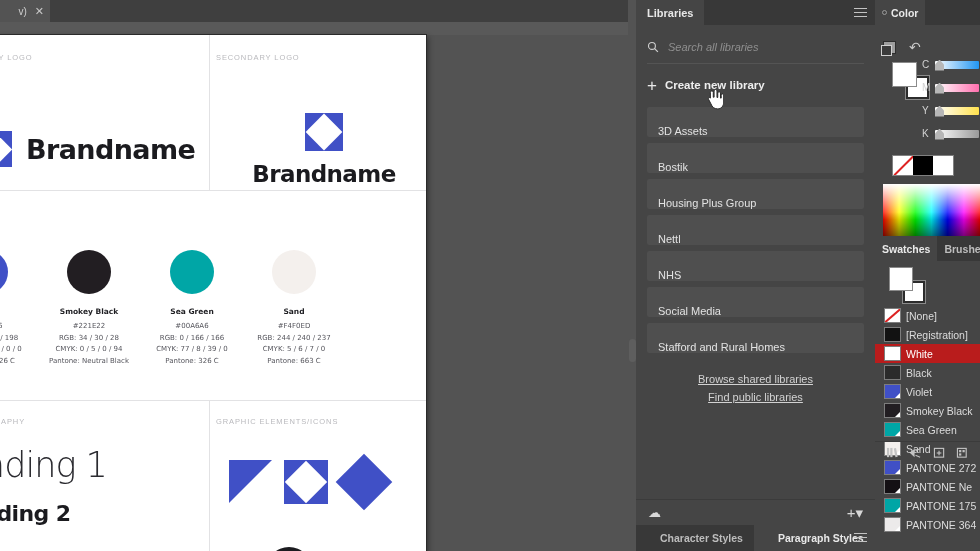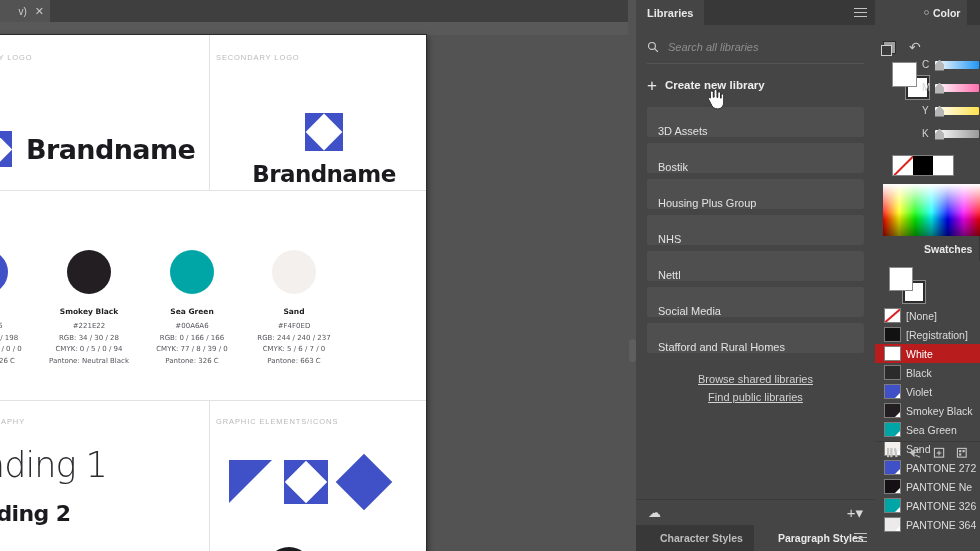--- a/index.html
+++ b/index.html
@@ -121,21 +121,21 @@
 
   .bottom-tabrow {
     position:absolute; left:0; bottom:0; width:239px; height:26px; background:#383838;
     display:flex; align-items:stretch;
   }
   .bottom-tabrow .panel-tab { font-size:10.5px;padding-left:24px; }
   .bottom-tabrow .panel-tab.active { background:#454545; }
 
   
   .right-panel { position:relative; width:105px; height:551px; background:#454545; }
-  .rp-tabrow { position:relative; height:25px; background:#383838; display:flex;margin-left:42px; }
+  .rp-tabrow { position:relative; height:25px; background:#383838; display:flex; }
   .rp-tab {
     display:flex; align-items:center; gap:4px; padding:0 7px; font-size:10.5px;
     color:#bdbdbd; font-weight:bold; white-space:nowrap;
   }
   .rp-tab.active { background:#454545; color:#e9e9e9; }
   .dot-ic { width:5px; height:5px; border:1px solid #9a9a9a; border-radius:50%; }
 
   .color-body { position:relative; height:205px; }
   .fgbg { position:absolute; left:18px; top:38px; width:36px; height:36px; }
   .fgbg .bg {
@@ -365,24 +365,24 @@
         <div class="lib-item">
             <span>3D Assets</span>
           </div>
         <div class="lib-item">
             <span>Bostik</span>
           </div>
         <div class="lib-item">
             <span>Housing Plus Group</span>
           </div>
         <div class="lib-item">
+            <span>Nettl</span>
+          </div>
+        <div class="lib-item">
             <span>NHS</span>
-          </div>
-        <div class="lib-item">
-            <span>Nettl</span>
           </div>
         <div class="lib-item">
             <span>Social Media</span>
           </div>
         <div class="lib-item">
             <span>Stafford and Rural Homes</span>
           </div>
       </div>
 
       <div class="lib-links">
@@ -520,21 +520,21 @@
           <div class="sw-row">
             <span class="sw-chip spot" style="background: rgb(64, 80, 198);"></span>
             <span>PANTONE 272</span>
           </div>
           <div class="sw-row">
             <span class="sw-chip spot" style="background: rgb(20, 16, 20);"></span>
             <span>PANTONE Ne</span>
           </div>
           <div class="sw-row">
             <span class="sw-chip spot" style="background: rgb(0, 166, 166);"></span>
-            <span>PANTONE 326</span>
+            <span>PANTONE 175</span>
           </div>
           <div class="sw-row">
             <span class="sw-chip spot" style="background: rgb(236, 234, 234);"></span>
             <span>PANTONE 364</span>
           </div>
         </div>
 
       <div class="sw-footer">
         <svg width="13" height="12" viewBox="0 0 14 13">
           <rect x="1" y="1" width="2.4" height="10" fill="#c4c4c4"></rect>

